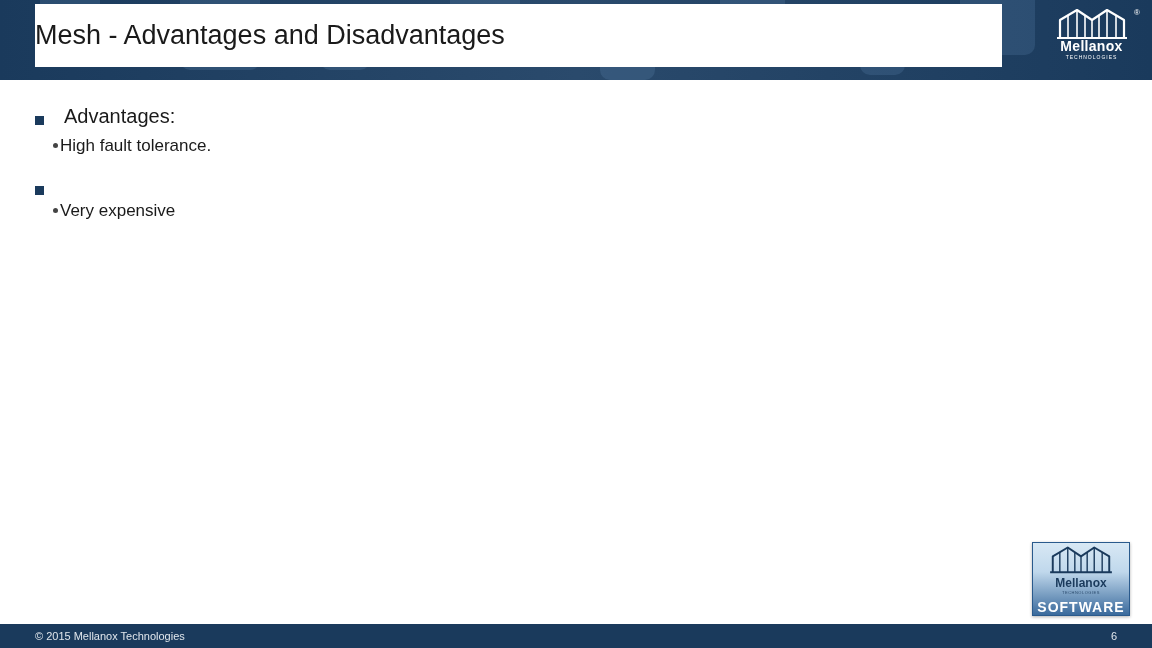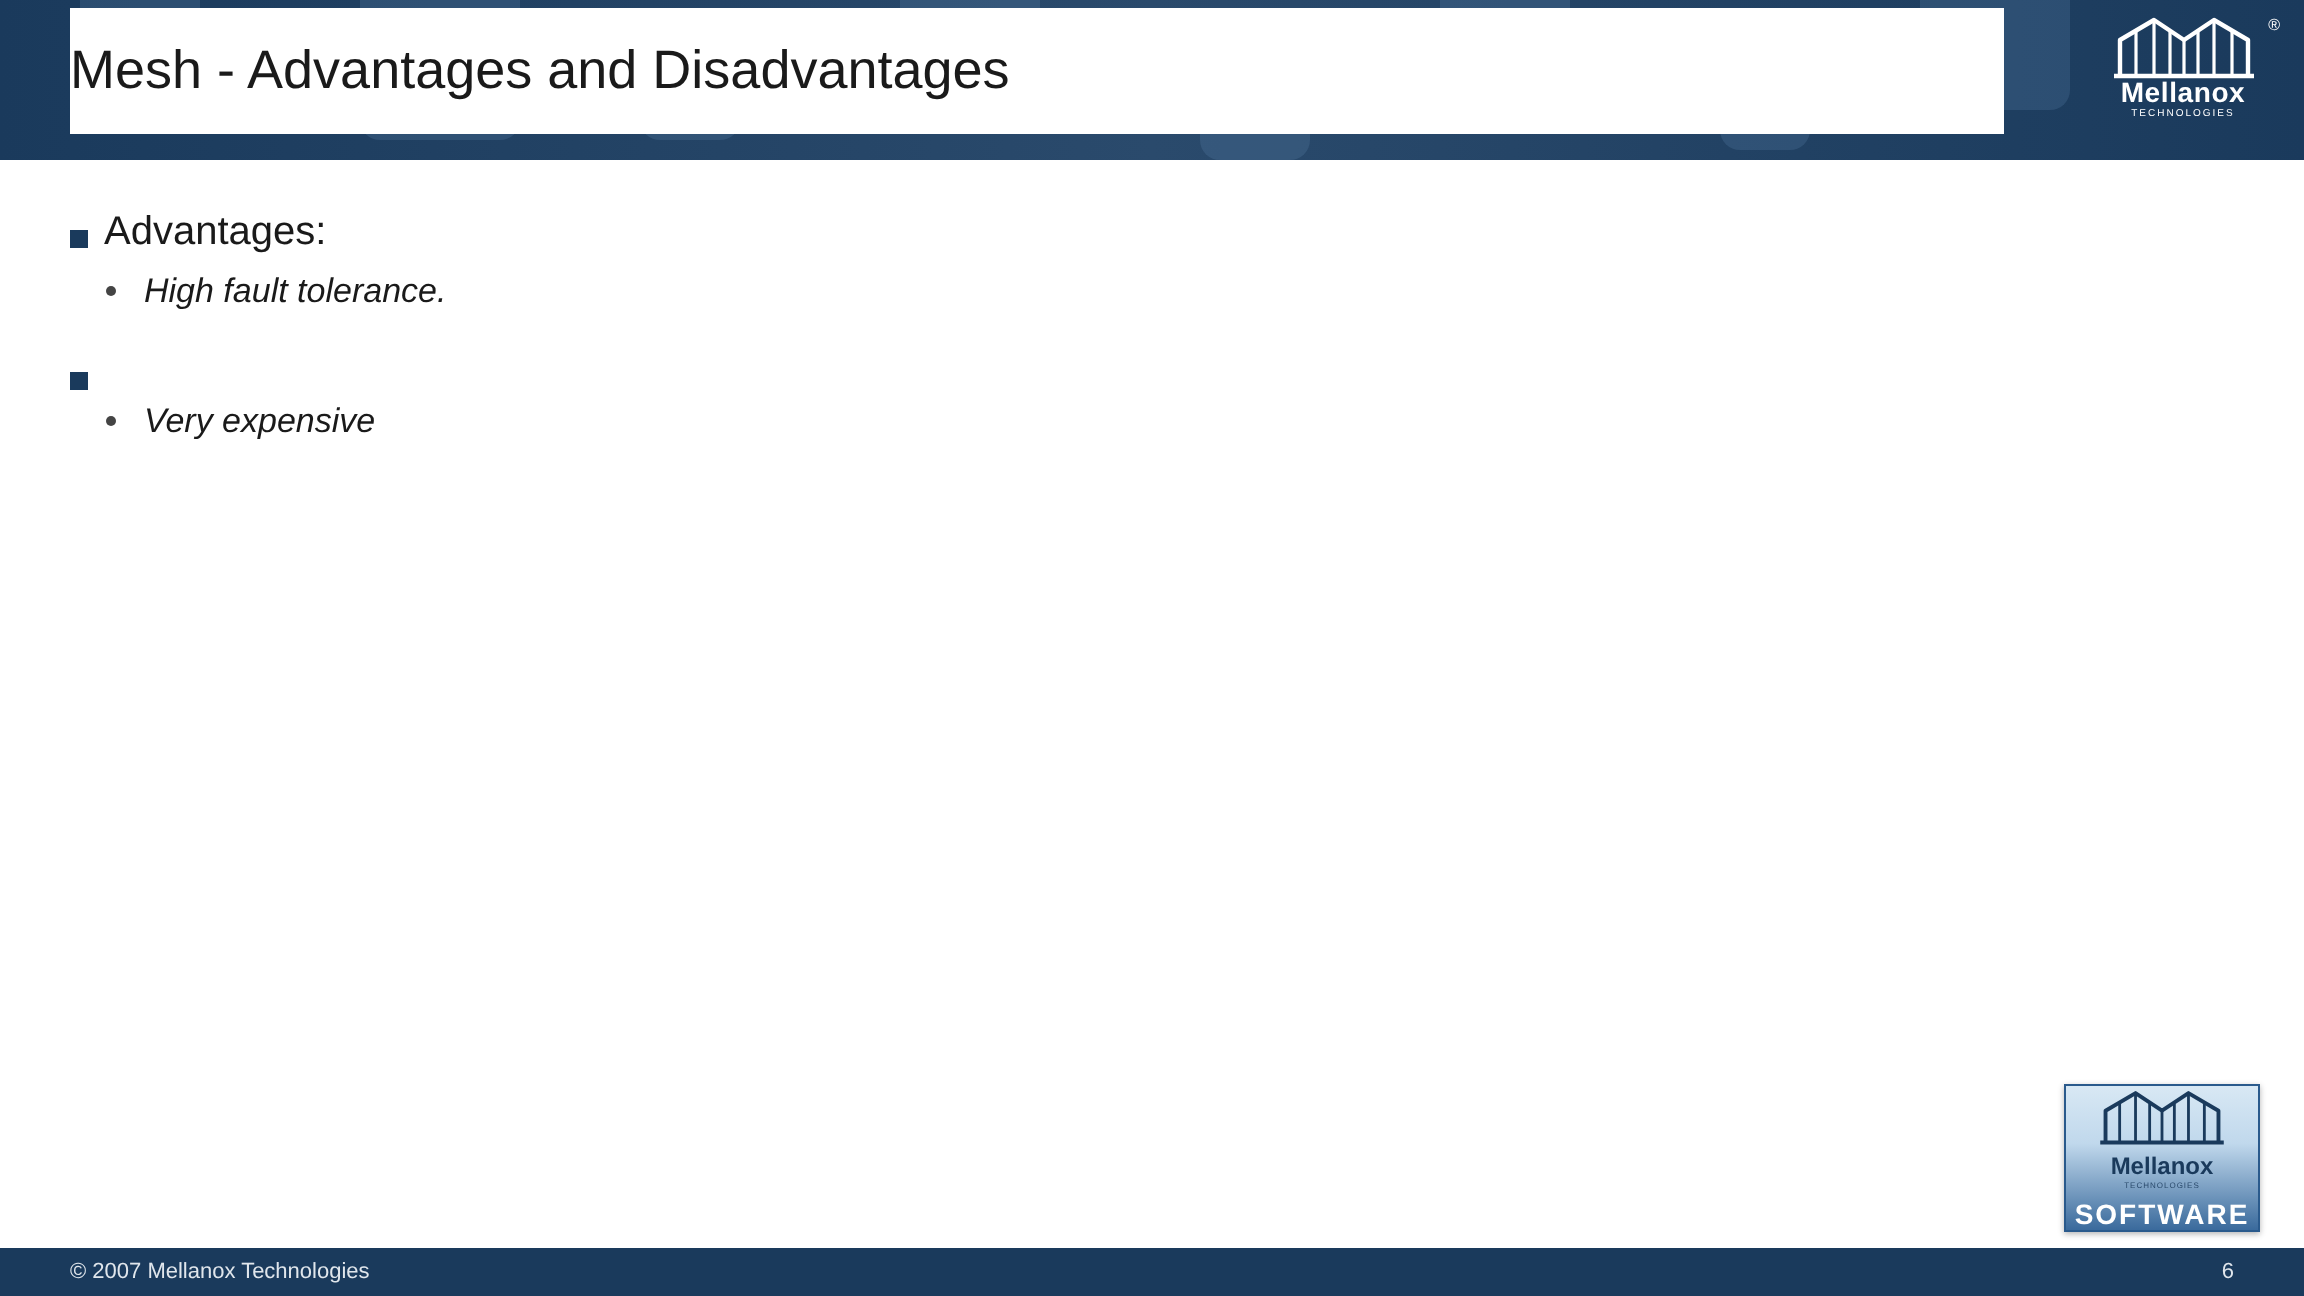--- a/index.html
+++ b/index.html
@@ -78,43 +78,42 @@
   .content {
     position: absolute;
     top: 95px;
     left: 35px;
     right: 35px;
     bottom: 30px;
   }
   .l1 {
     display: flex;
     align-items: baseline;
-    gap: 8px;
+    gap: 20px;
     margin-top: 10px;
     margin-bottom: 8px;
   }
   .l1-bullet {
     width: 9px;
     height: 9px;
     background: #1a3a5c;
     flex: 0 0 auto;
     position: relative;
     top: 2px;
   }
   .l1-text {
     font-size: 20px;
     color: #1a1a1a;
   }
   .l2 {
     display: flex;
     align-items: baseline;
-    gap: 14px;
+    gap: 2px;
     margin-left: 18px;
     margin-bottom: 28px;
-    font-style: italic;
   }
   .l2-bullet {
     width: 5px;
     height: 5px;
     background: #444;
     border-radius: 50%;
     flex: 0 0 auto;
     position: relative;
     top: -3px;
   }
@@ -241,15 +240,15 @@
       <line x1="59" y1="32" x2="59" y2="9" stroke="#1a3a5c" stroke-width="1.6"></line>
       <line x1="0" y1="32" x2="70" y2="32" stroke="#1a3a5c" stroke-width="2.2"></line>
     </svg>
   </div>
   <div class="lb-name">Mellanox</div>
   <div class="lb-sub">TECHNOLOGIES</div>
   <div class="lb-soft">SOFTWARE</div>
 </div>
 
 <div class="footer">
-  <span>© 2007 Mellanox Technologies</span>
+  <span>© 2015 Mellanox Technologies</span>
   <span>6</span>
 </div>
 
 </body></html>

